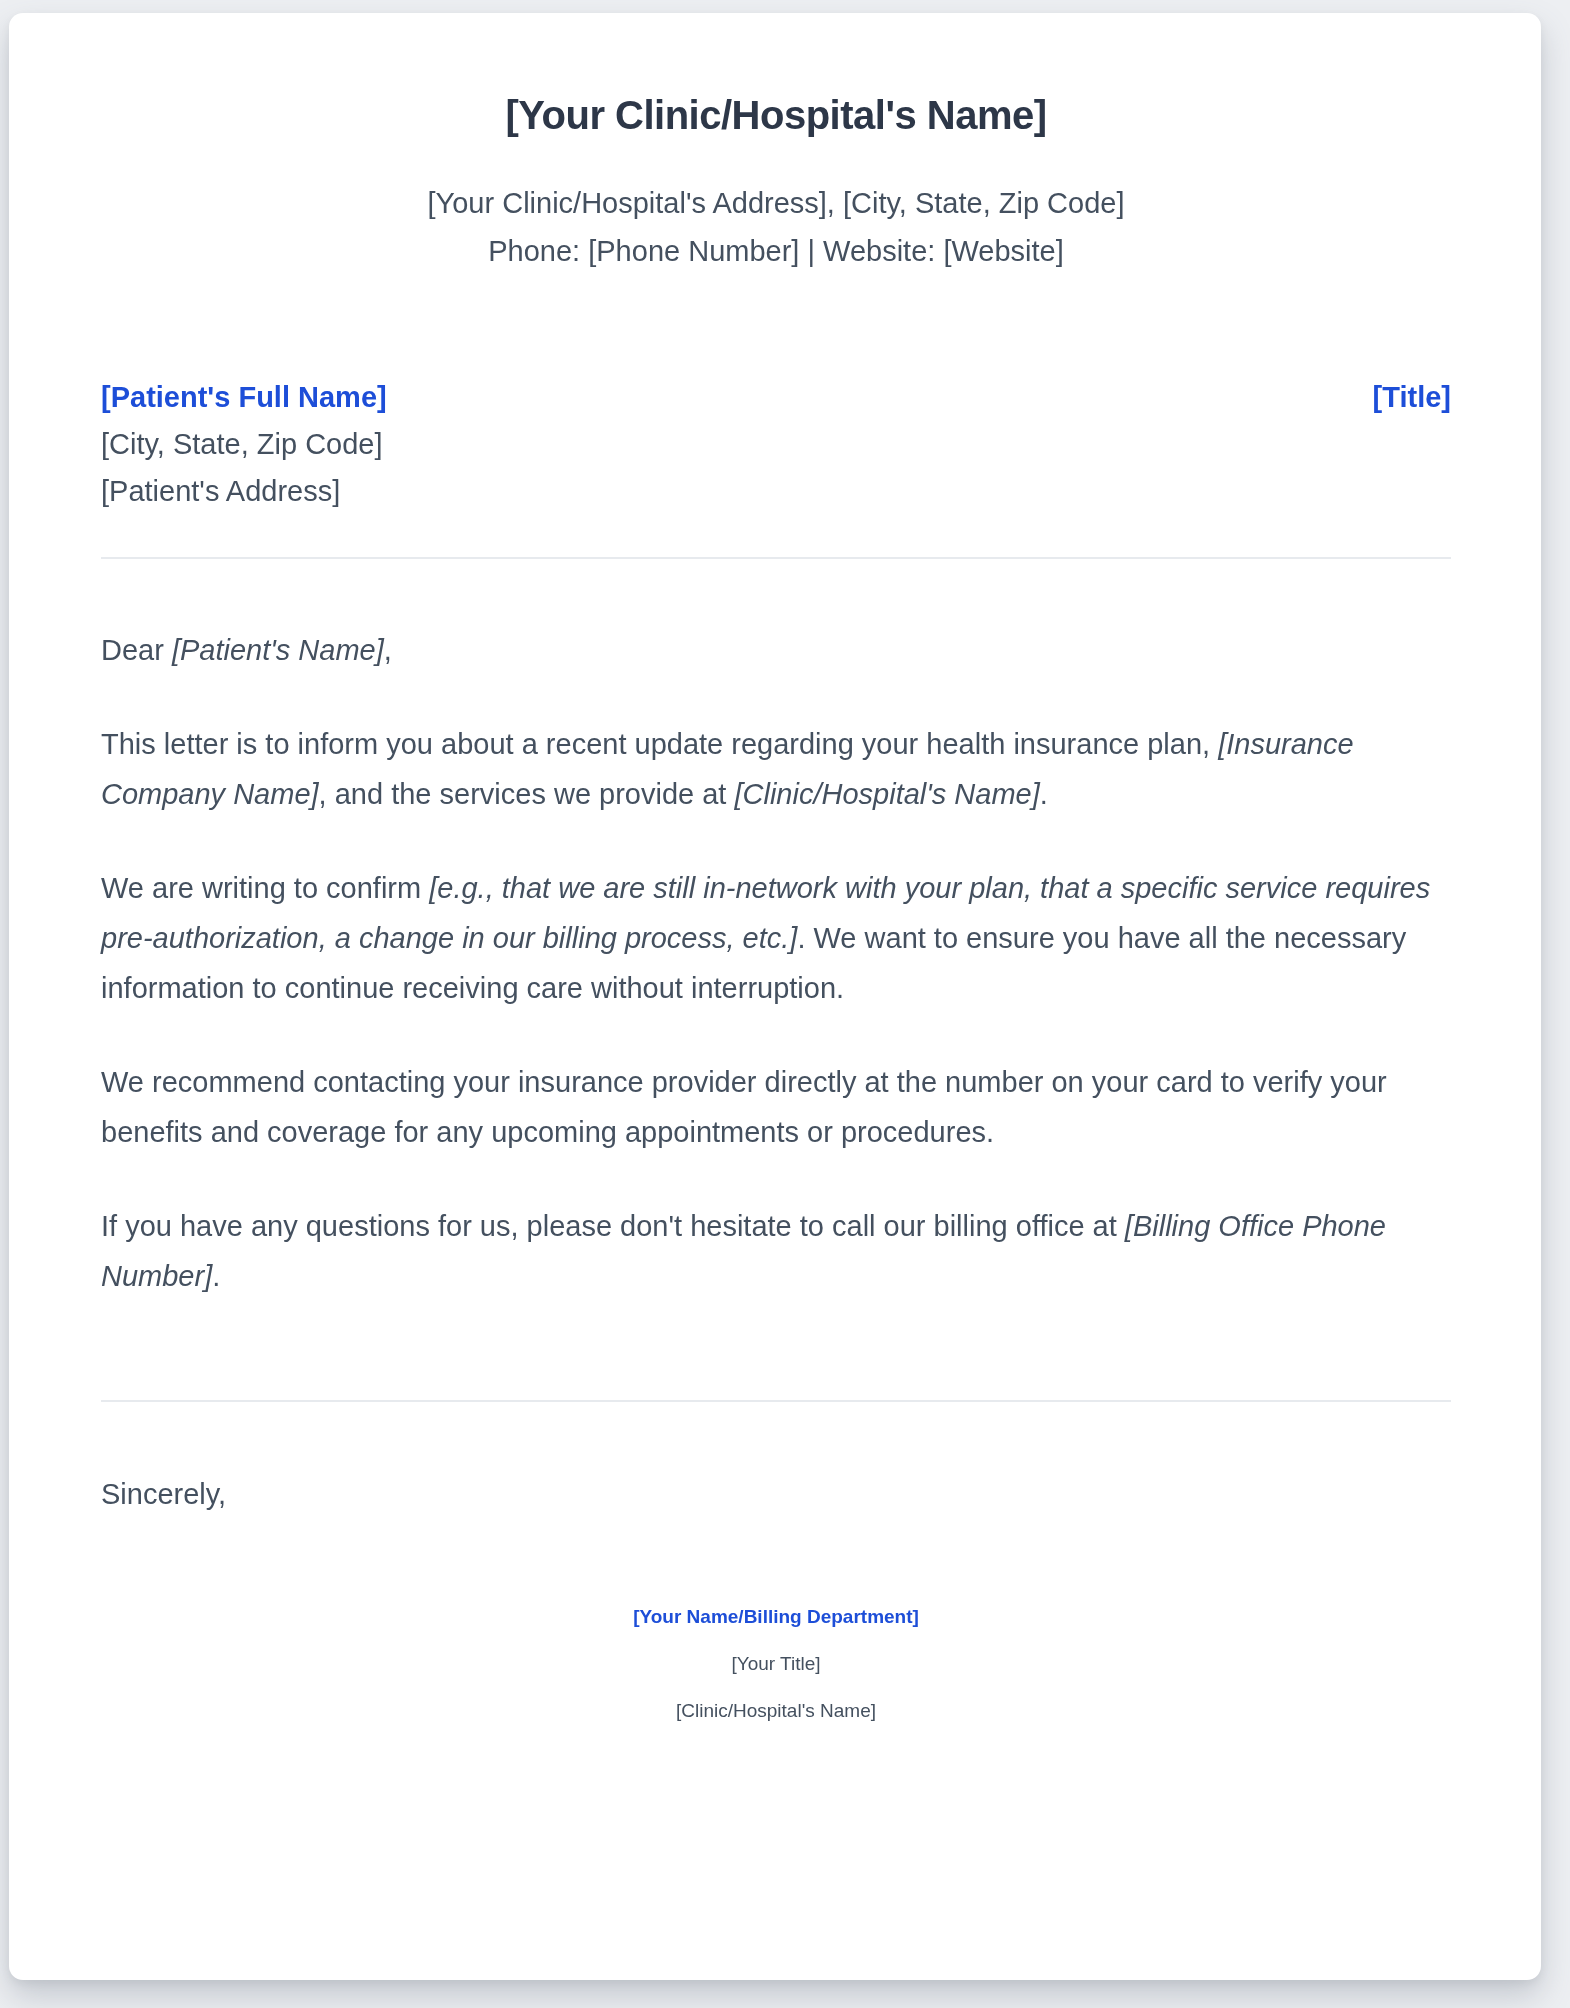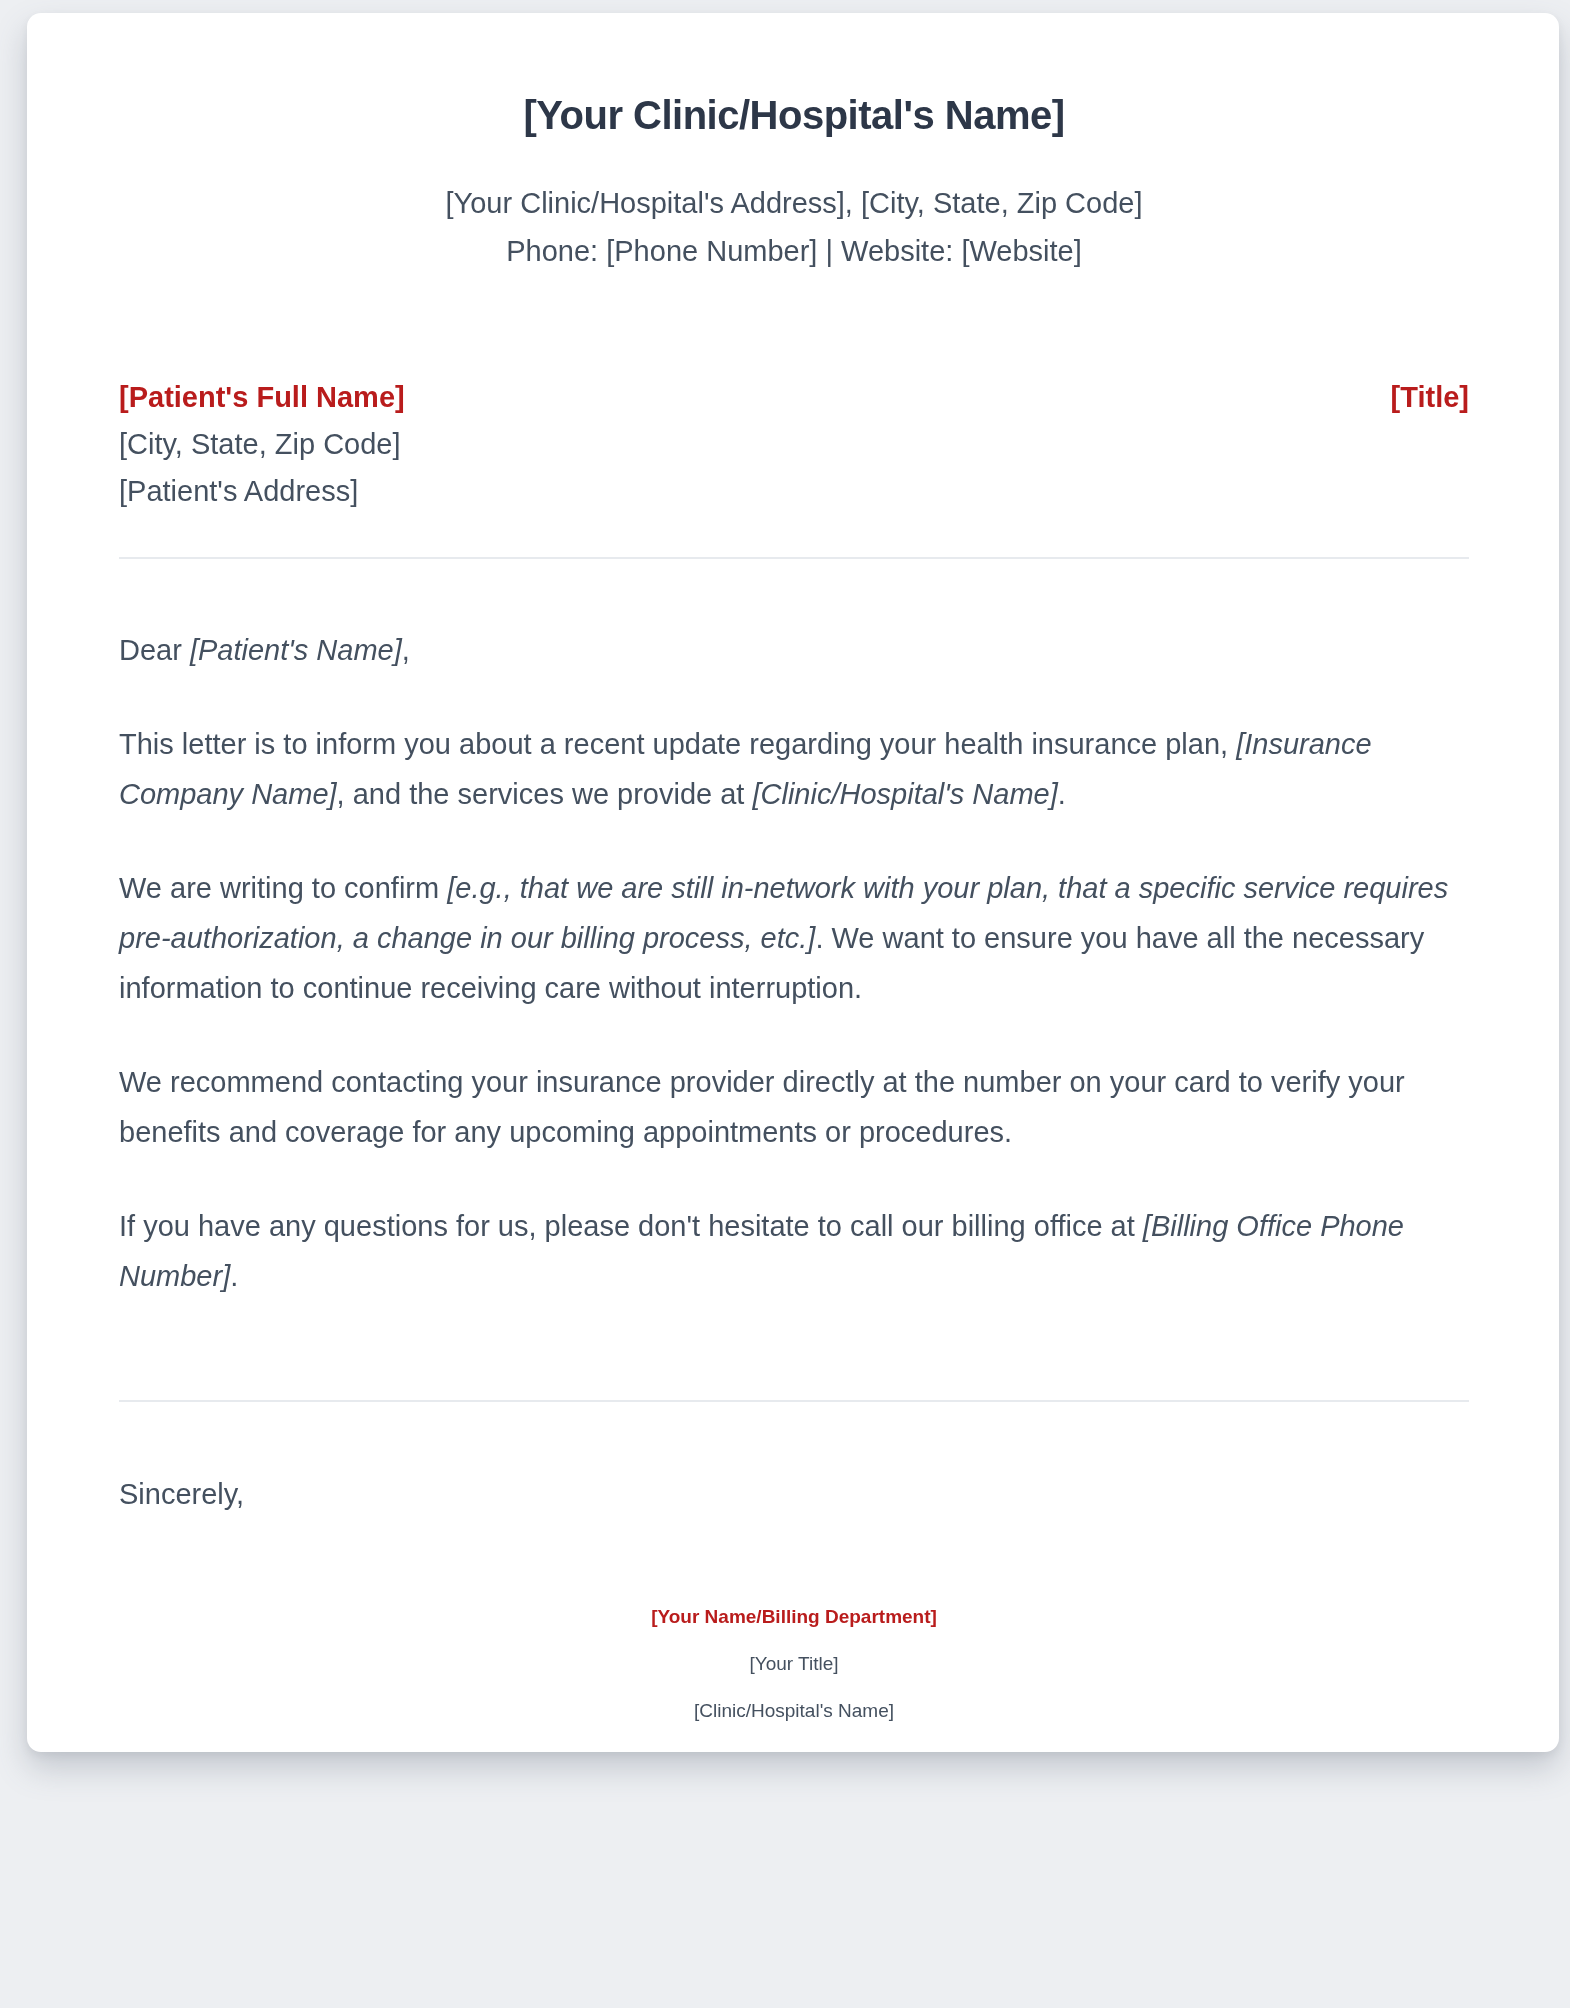--- a/index.html
+++ b/index.html
@@ -10,23 +10,23 @@
   }
   .page {
     width: 1570px;
     height: 2008px;
     background: #edeff2;
     box-sizing: border-box;
     overflow: hidden;
   }
   .card {
     box-sizing: border-box;
-    margin: 13px 19px 0 27px;
+    margin: 13px 19px 0 9px;
     width: 1532px;
-    height: 1739px;
+    height: 1967px;
     background: #ffffff;
     border-radius: 14px;
     box-shadow: 0 16px 32px rgba(90, 100, 120, 0.28), 0 4px 10px rgba(0,0,0,0.06);
     padding: 78px 90px 83px 92px;
   }
   .letter-header { text-align: center; }
   .clinic-name {
     margin: 0;
     font-size: 40px;
     font-weight: 700;
@@ -44,21 +44,21 @@
     margin-top: 99px;
     font-size: 29px;
     line-height: 47px;
     color: #44505f;
   }
   .recipient-row-1 {
     display: flex;
     justify-content: space-between;
     align-items: baseline;
   }
-  .bold-dark { font-weight: 700; color: #b91c1c; }
+  .bold-dark { font-weight: 700; color: #1d4ed8; }
   .subject {
     margin: 73px 0 0 0;
     font-size: 32px;
     font-weight: 700;
     line-height: 40px;
     color: #2d3748;
   }
   .divider {
     border: none;
     border-top: 2px solid #e7eaee;

